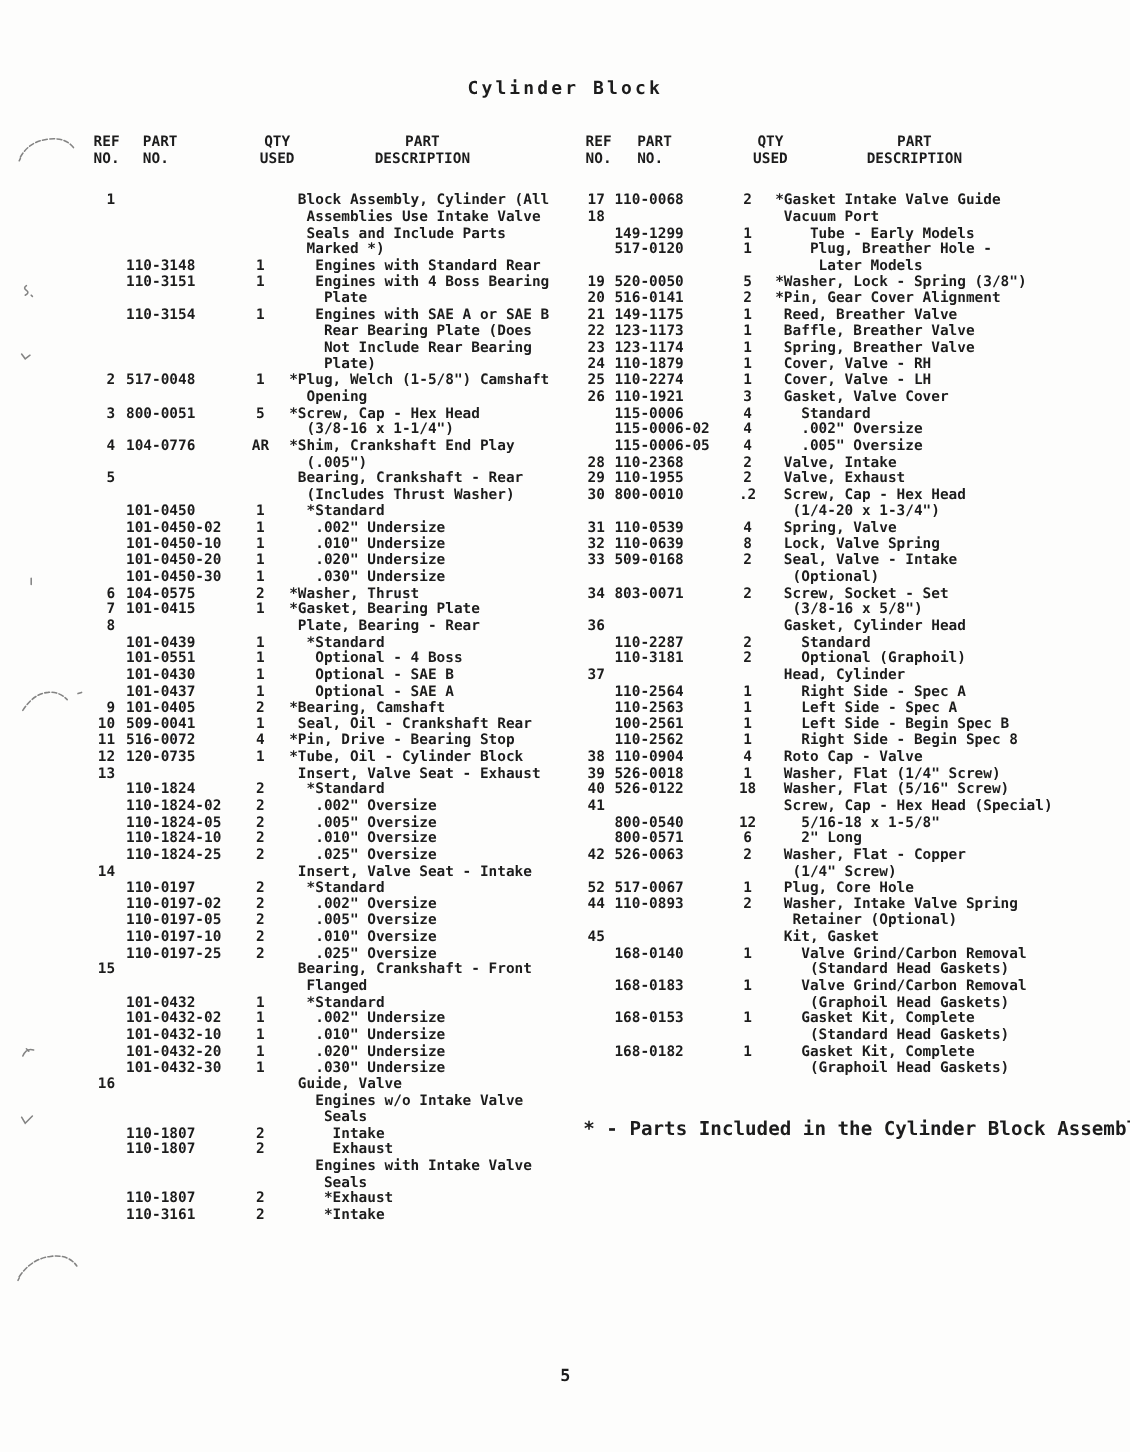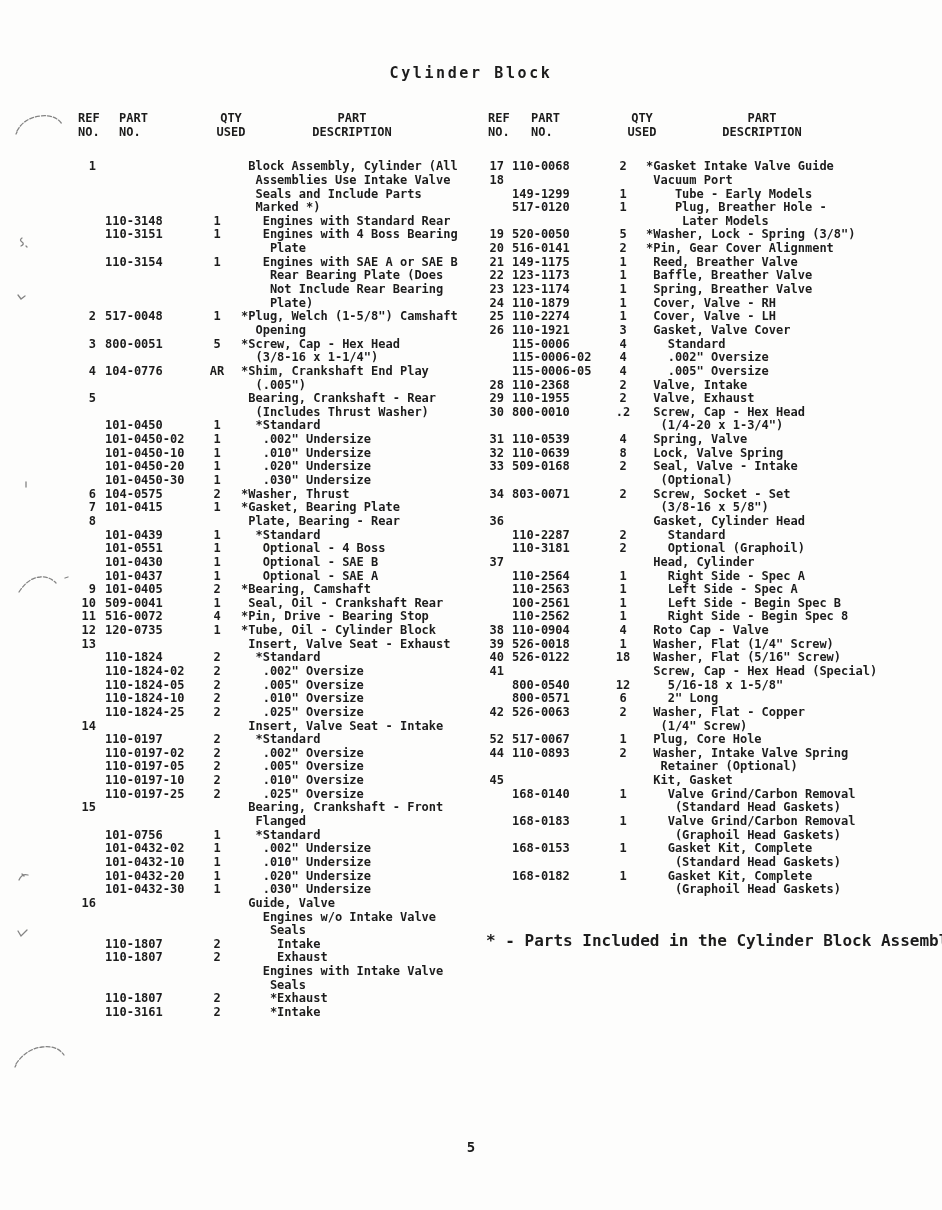--- a/index.html
+++ b/index.html
@@ -108,21 +108,21 @@
         <div class="line"><span class="c-ref"></span><span class="c-part">110-1824-10</span><span class="c-qty">2</span><span class="c-desc">   .010" Oversize</span></div>
         <div class="line"><span class="c-ref"></span><span class="c-part">110-1824-25</span><span class="c-qty">2</span><span class="c-desc">   .025" Oversize</span></div>
         <div class="line"><span class="c-ref">14</span><span class="c-part"></span><span class="c-qty"></span><span class="c-desc"> Insert, Valve Seat - Intake</span></div>
         <div class="line"><span class="c-ref"></span><span class="c-part">110-0197</span><span class="c-qty">2</span><span class="c-desc">  *Standard</span></div>
         <div class="line"><span class="c-ref"></span><span class="c-part">110-0197-02</span><span class="c-qty">2</span><span class="c-desc">   .002" Oversize</span></div>
         <div class="line"><span class="c-ref"></span><span class="c-part">110-0197-05</span><span class="c-qty">2</span><span class="c-desc">   .005" Oversize</span></div>
         <div class="line"><span class="c-ref"></span><span class="c-part">110-0197-10</span><span class="c-qty">2</span><span class="c-desc">   .010" Oversize</span></div>
         <div class="line"><span class="c-ref"></span><span class="c-part">110-0197-25</span><span class="c-qty">2</span><span class="c-desc">   .025" Oversize</span></div>
         <div class="line"><span class="c-ref">15</span><span class="c-part"></span><span class="c-qty"></span><span class="c-desc"> Bearing, Crankshaft - Front</span></div>
         <div class="line"><span class="c-ref"></span><span class="c-part"></span><span class="c-qty"></span><span class="c-desc">  Flanged</span></div>
-        <div class="line"><span class="c-ref"></span><span class="c-part">101-0756</span><span class="c-qty">1</span><span class="c-desc">  *Standard</span></div>
+        <div class="line"><span class="c-ref"></span><span class="c-part">101-0432</span><span class="c-qty">1</span><span class="c-desc">  *Standard</span></div>
         <div class="line"><span class="c-ref"></span><span class="c-part">101-0432-02</span><span class="c-qty">1</span><span class="c-desc">   .002" Undersize</span></div>
         <div class="line"><span class="c-ref"></span><span class="c-part">101-0432-10</span><span class="c-qty">1</span><span class="c-desc">   .010" Undersize</span></div>
         <div class="line"><span class="c-ref"></span><span class="c-part">101-0432-20</span><span class="c-qty">1</span><span class="c-desc">   .020" Undersize</span></div>
         <div class="line"><span class="c-ref"></span><span class="c-part">101-0432-30</span><span class="c-qty">1</span><span class="c-desc">   .030" Undersize</span></div>
         <div class="line"><span class="c-ref">16</span><span class="c-part"></span><span class="c-qty"></span><span class="c-desc"> Guide, Valve</span></div>
         <div class="line"><span class="c-ref"></span><span class="c-part"></span><span class="c-qty"></span><span class="c-desc">   Engines w/o Intake Valve</span></div>
         <div class="line"><span class="c-ref"></span><span class="c-part"></span><span class="c-qty"></span><span class="c-desc">    Seals</span></div>
         <div class="line"><span class="c-ref"></span><span class="c-part">110-1807</span><span class="c-qty">2</span><span class="c-desc">     Intake</span></div>
         <div class="line"><span class="c-ref"></span><span class="c-part">110-1807</span><span class="c-qty">2</span><span class="c-desc">     Exhaust</span></div>
         <div class="line"><span class="c-ref"></span><span class="c-part"></span><span class="c-qty"></span><span class="c-desc">   Engines with Intake Valve</span></div>

